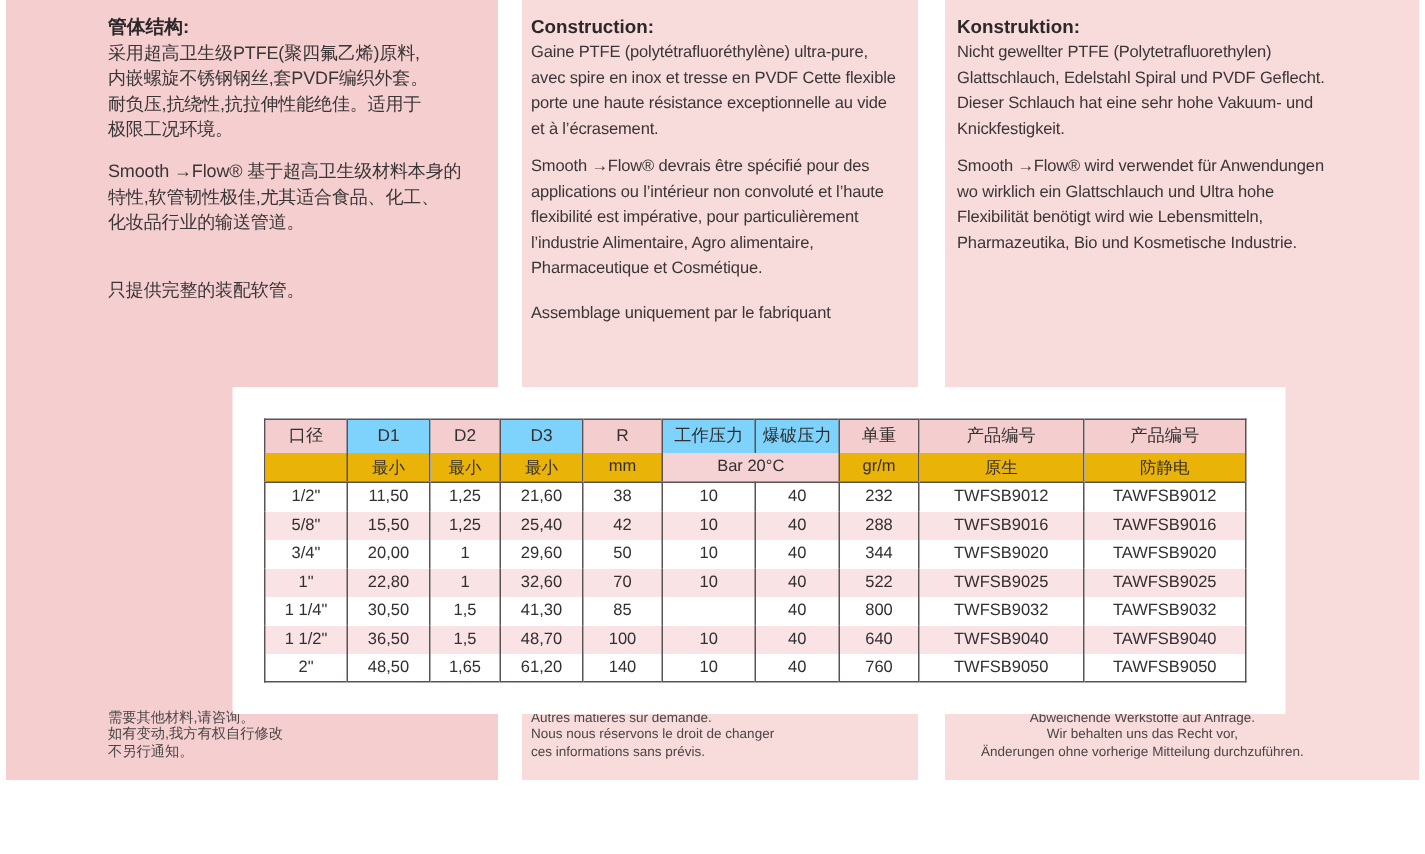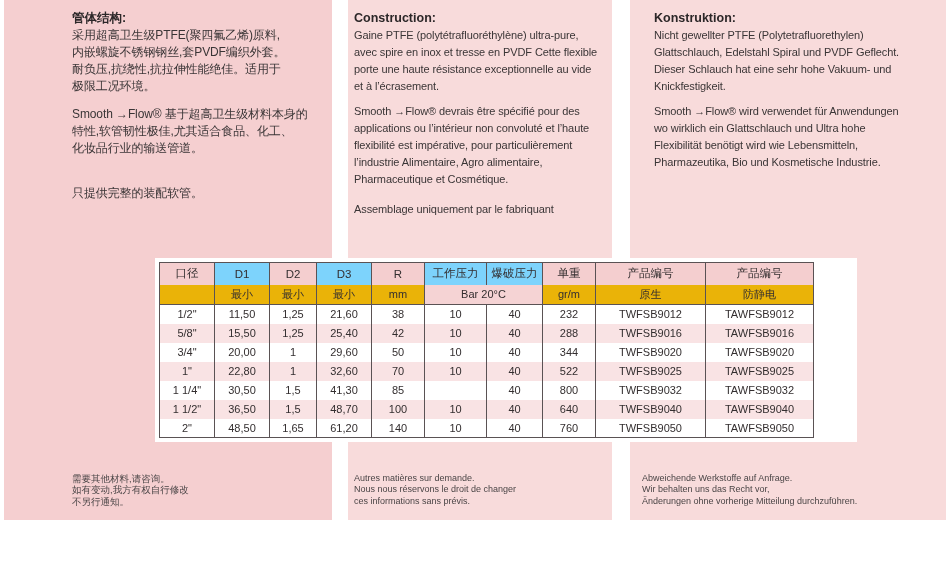--- a/index.html
+++ b/index.html
@@ -9,41 +9,41 @@
 
   
   .panel { position:absolute; top:0; height:520px; }
   .panel-cn { left:4px;   width:328px; background:#f5cfd0; }
   .panel-fr { left:348px; width:264px; background:#f8dbdb; }
   .panel-de { left:630px; width:316px; background:#f8dbdb; }
 
   .panel .content { padding-top:10px; }
   .panel-cn .content { padding-left:68px; padding-right:10px; }
   .panel-fr .content { padding-left:6px;  padding-right:8px; }
-  .panel-de .content { padding-left:24px;  padding-right:10px; }
+  .panel-de .content { padding-left:8px;  padding-right:10px; }
 
   .panel h2 { font-size:12.5px; font-weight:bold; color:#2c2728; line-height:17px; }
   .panel p  { white-space:pre-line; font-size:11px; line-height:17px; color:#3a3536;
               letter-spacing:-0.1px; }
   .panel-cn p { font-size:12px; }
   .p2-cn { margin-top:11px; }
   .p3-cn { margin-top:28px; }
   .p2-eu { margin-top:8px; }
   .p3-fr { margin-top:13px; }
   .p3-de { margin-top:14px; }
 
   .footnote { position:absolute; bottom:13px; white-space:pre-line;
               font-size:9px; line-height:11.5px; color:#4a4546; }
   .panel-cn .footnote { left:68px; font-size:9.5px; }
   .panel-fr .footnote { left:6px; }
-  .panel-de .footnote { left:12px; }
+  .panel-de .footnote { left:24px;text-align:center; }
 
   
   .spec-table-wrap { position:absolute; left:155px; top:258px; width:702px;
-                     background:#ffffff; padding:4px; }
+                     background:#ffffff; padding:21px; }
   table { border-collapse:collapse; width:654px; table-layout:fixed;
           font-size:11px; color:#332e2f; }
   th, td { text-align:center; vertical-align:middle; font-weight:normal;
            border-left:1px solid #5a5254; overflow:hidden; white-space:nowrap; }
   th:first-child, td:first-child { border-left:none; }
   table { border:1px solid #5a5254; }
   thead tr.hrow1 th { height:22px; background:#f4cecf; font-size:11.5px; }
   thead tr.hrow1 th.h-acc { background:#7dd3fc; }
   thead tr.hrow2 td { height:20px; background:#eab308; border-bottom:1px solid #5a5254; }
   thead tr.hrow2 td.h-bar { background:#f5d3d4; }

